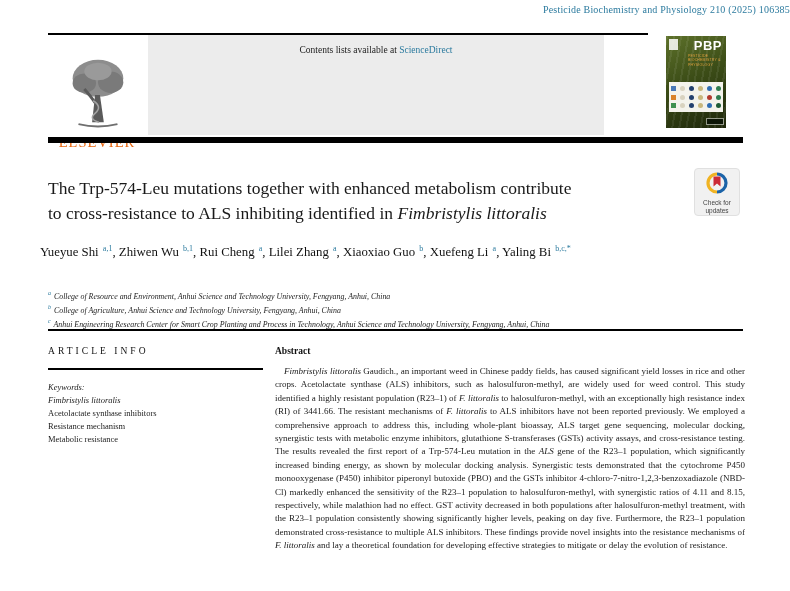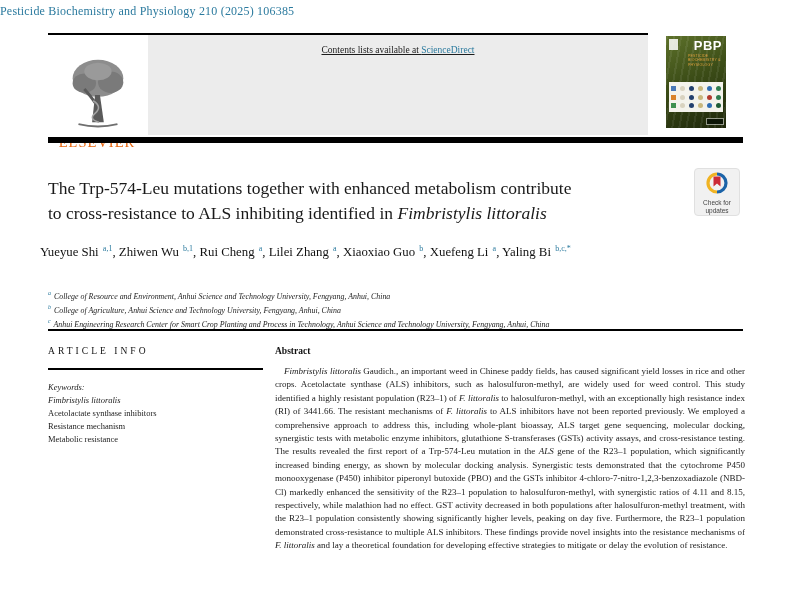--- a/index.html
+++ b/index.html
@@ -3,32 +3,32 @@
 <meta charset="utf-8">
 <style>
   :root{
     --teal:#2b7a9e; --link-blue:#58a8d7; --orange:#e8650d;
     --cover-orange:#e0a03c; --banner:#ececec; --ink:#1c1c1c;
   }
   *{box-sizing:border-box;margin:0;padding:0;}
   body{background:#fff;font-family:"Liberation Serif",serif;color:var(--ink);}
   #page{position:relative;width:790px;height:591px;background:#fff;overflow:hidden;}
 
-  .journal-ref{position:absolute;top:4px;left:0;width:100%;text-align:left;
-    font-size:12px;color:var(--teal);letter-spacing:.2px;}
+  .journal-ref{position:absolute;top:4px;left:0;width:100%;text-align:right;
+    font-size:10px;color:var(--teal);letter-spacing:.2px;}
 
   .rule{position:absolute;background:#000;}
   #rule-top{left:48px;top:33px;width:600px;height:2px;}
   #rule-thick{left:48px;top:137px;width:695px;height:6px;}
   #rule-mid{left:48px;top:329px;width:695px;height:2px;}
 
   
   #elsevier{position:absolute;left:48px;top:36px;width:98px;height:96px;text-align:center;margin-top:18px;}
   #elsevier .wordmark{font-size:14.5px;color:var(--orange);letter-spacing:1px;margin-top:0px;}
-  #banner{position:absolute;left:148px;top:35px;width:500px;height:100px;background:var(--banner);text-align:center;text-decoration:underline;}
+  #banner{position:absolute;left:148px;top:35px;width:456px;height:100px;background:var(--banner);text-align:center;}
   .contents-line{margin-top:10px;font-size:9.5px;color:#222;}
   .contents-line a{color:var(--teal);text-decoration:none;}
   .journal-title{margin-top:9px;font-size:21px;color:#131313;}
   .homepage-line{margin-top:13px;font-family:"Liberation Sans",sans-serif;font-size:9.5px;color:#555;}
   .homepage-line a{color:var(--link-blue);text-decoration:none;}
 
   
   #cover{position:absolute;left:666px;top:36px;width:60px;height:92px;cursor:pointer;
     background:linear-gradient(155deg,#5d712a 0%,#3c4d17 45%,#1d260a 100%);}
   #cover:after{content:"";position:absolute;inset:0;

